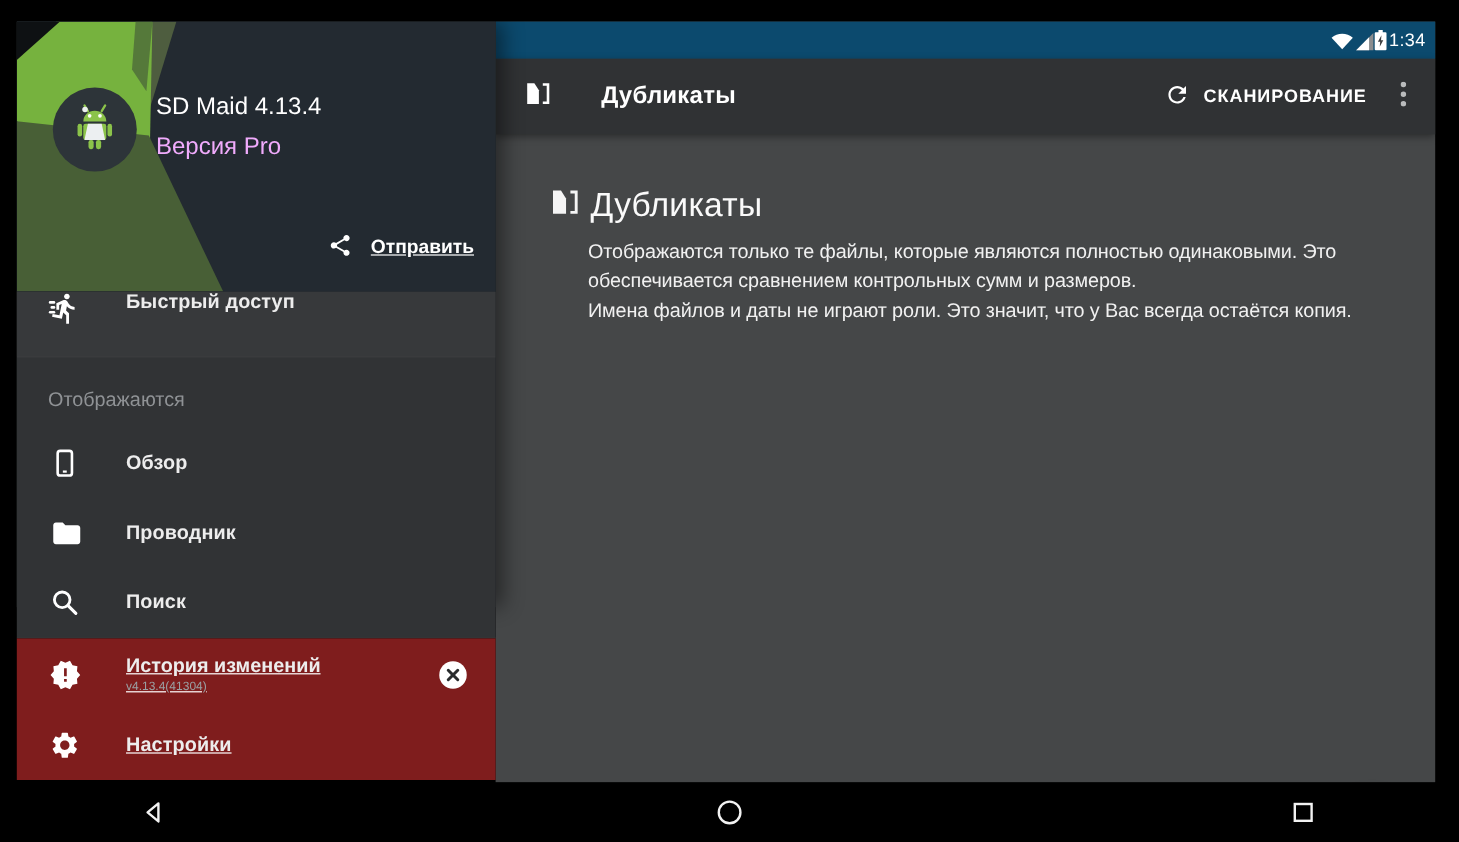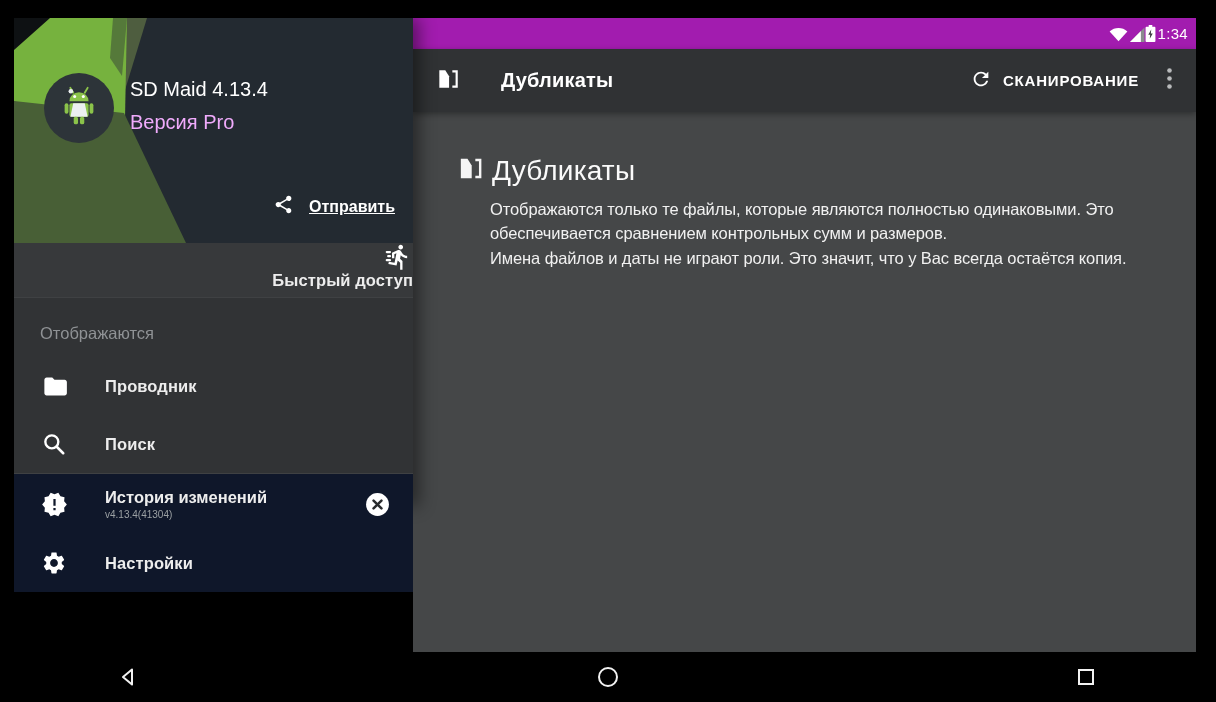--- a/index.html
+++ b/index.html
@@ -9,21 +9,21 @@
     font-family:"Liberation Sans", sans-serif;
     position:relative;
     overflow:hidden;
     color:#fff;
   }
   .screen { position:absolute; left:14px; top:18px; width:1182px; height:634px; }
 
   
   .main { position:absolute; left:399px; top:0; width:783px; height:634px; background:#454748; }
   .status-bar {
-    height:31px; background:#a21caf;
+    height:31px; background:#0c4a6e;
     display:flex; justify-content:flex-end; align-items:center;
     gap:0; padding-right:8px;
   }
   .status-bar svg { display:block; }
   .status-time { font-size:15px; color:#fff; margin-left:2px; letter-spacing:0.3px; }
 
   .app-bar {
     height:63px; background:#303234;
     display:flex; align-items:center;
     padding:0 20px 0 22px;
@@ -66,28 +66,28 @@
     display:flex; align-items:center; justify-content:center;
   }
   .app-title { position:absolute; left:116px; top:60px; font-size:20px; color:#fff; }
   .pro-label { position:absolute; left:116px; top:93px; font-size:20px; color:#f0abfc; }
   .share-row {
     position:absolute; right:18px; top:176px;
     display:flex; align-items:center; gap:15px;
     font-size:16px; font-weight:bold; color:#fff; cursor:pointer;text-decoration:underline;
   }
 
-  .quick-section { height:54px; background:#37393B; display:flex; align-items:flex-end; padding-left:26px; cursor:pointer;flex-direction:column; }
+  .quick-section { height:54px; background:#37393B; display:flex; align-items:flex-start; padding-left:26px; cursor:pointer; }
   .divider { height:1px; background:#3F4143; }
   .tools-section { background:#313335; }
   .section-label { padding:26px 0 14px 26px; color:#8F9295; font-size:16.5px; }
   .nav-row { height:58px; display:flex; align-items:center; padding-left:26px; cursor:pointer; }
   .nav-row .icon-box, .quick-section .icon-box, .changelog-row .icon-box { width:28px; display:flex; justify-content:center; }
   .row-label { margin-left:37px; font-size:16.5px; font-weight:bold; color:#EDEDED; letter-spacing:0.1px; }
-  .bottom-section { background:#0f172a; }
+  .bottom-section { background:#7f1d1d;text-decoration:underline; }
   .changelog-row { height:60px; display:flex; align-items:center; padding-left:26px; position:relative; cursor:pointer; }
   .changelog-text { margin-left:37px; display:flex; flex-direction:column; gap:2px; }
   .changelog-title { font-size:16.5px; font-weight:bold; color:#EDEDED; }
   .changelog-sub { font-size:10px; color:#9BA0A3; }
   .close-circle { position:absolute; right:23px; top:18px; cursor:pointer; }
 
   
   .navbar { position:absolute; left:0; bottom:0; width:1216px; height:50px; background:#000; }
   .navbar .nav-btn { position:absolute; top:7px; width:36px; height:36px; display:flex; align-items:center; justify-content:center; cursor:pointer; }
   .nav-back { left:110px; }
@@ -225,20 +225,29 @@
         </svg>
       </span>
       <span class="row-label">Быстрый доступ</span>
     </div>
 
     <div class="divider"></div>
 
     <div class="tools-section">
       <div class="section-label">Отображаются</div>
 
+      <div class="nav-row">
+        <span class="icon-box">
+          <svg width="26" height="26" viewBox="0 0 24 24">
+            <rect x="6.5" y="2.5" width="11" height="19" rx="2" fill="none" stroke="#fff" stroke-width="2"></rect>
+            <rect x="10.5" y="17.6" width="3" height="1.7" fill="#fff"></rect>
+          </svg>
+        </span>
+        <span class="row-label">Обзор</span>
+      </div>
 
       <div class="nav-row">
         <span class="icon-box">
           <svg width="27" height="27" viewBox="0 0 24 24">
               <path fill="#fff" d="M3,6 c0,-1.1 0.9,-2 2,-2 h5 l2,2 h9 c1.1,0 2,0.9 2,2 v10 c0,1.1 -0.9,2 -2,2 H5 c-1.1,0 -2,-0.9 -2,-2 Z"></path>
             </svg>
         </span>
         <span class="row-label">Проводник</span>
       </div>
 

